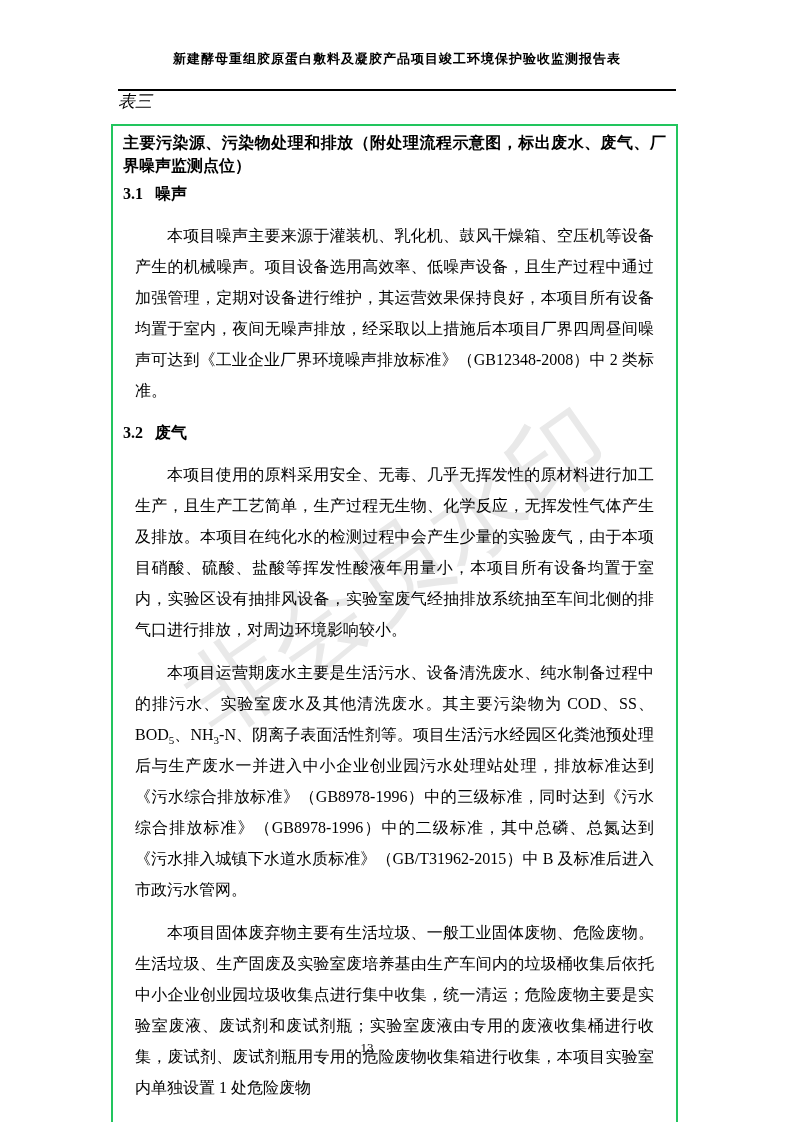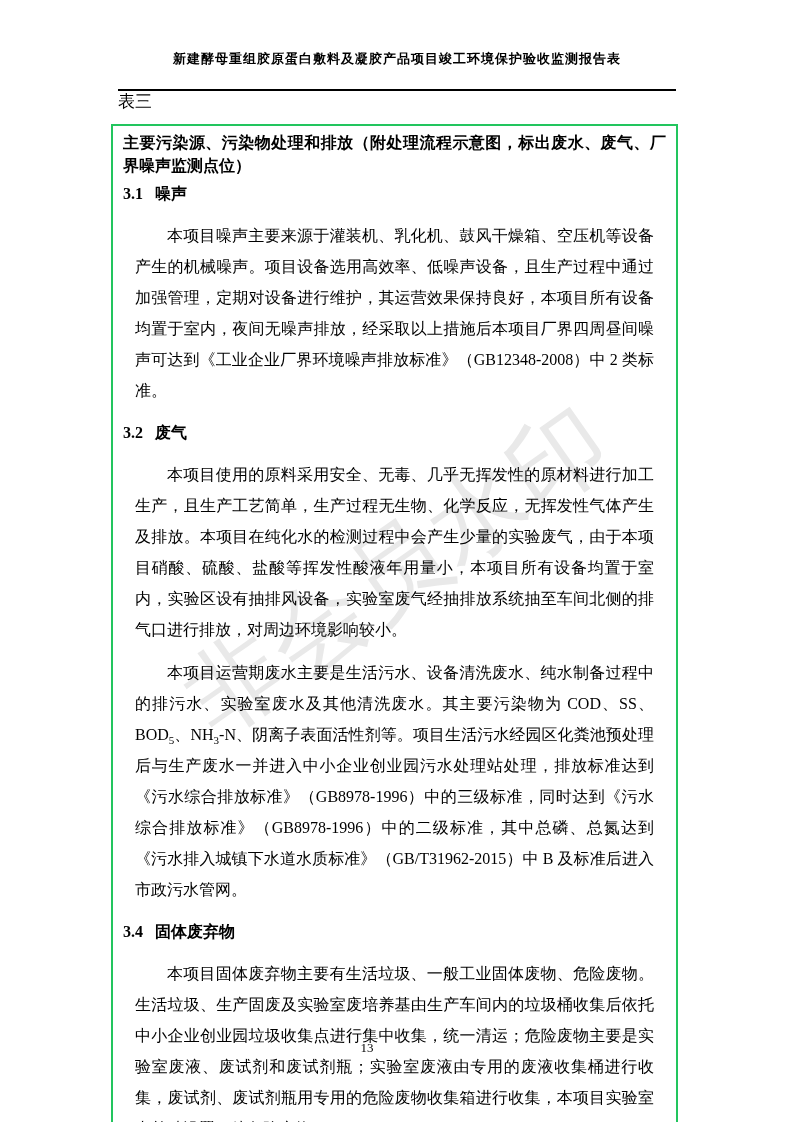--- a/index.html
+++ b/index.html
@@ -24,20 +24,21 @@
     padding-bottom: 21px;
     border-bottom: 2px solid #000000;
     z-index: 2;
   }
   .table-label {
     position: absolute;
     left: 118px;
     top: 90px;
     font-size: 17px;
     z-index: 2;
+    font-style: italic;
   }
   .watermark {
     position: absolute;
     left: 133px;
     top: 505px;
     width: 530px;
     height: 130px;
     line-height: 130px;
     text-align: center;
     font-size: 96px;
@@ -113,21 +114,20 @@
           <p class="para">本项目噪声主要来源于灌装机、乳化机、鼓风干燥箱、空压机等设备产生的机械噪声。项目设备选用高效率、低噪声设备，且生产过程中通过加强管理，定期对设备进行维护，其运营效果保持良好，本项目所有设备均置于室内，夜间无噪声排放，经采取以上措施后本项目厂界四周昼间噪声可达到《工业企业厂界环境噪声排放标准》（GB12348-2008）中 2 类标准。</p>
         </div>
         <div>
           <div class="sec-heading"><span class="sec-num">3.2</span><span>废气</span></div>
           <p class="para">本项目使用的原料采用安全、无毒、几乎无挥发性的原材料进行加工生产，且生产工艺简单，生产过程无生物、化学反应，无挥发性气体产生及排放。本项目在纯化水的检测过程中会产生少量的实验废气，由于本项目硝酸、硫酸、盐酸等挥发性酸液年用量小，本项目所有设备均置于室内，实验区设有抽排风设备，实验室废气经抽排放系统抽至车间北侧的排气口进行排放，对周边环境影响较小。</p>
         </div>
         <div>
           <p class="para">本项目运营期废水主要是生活污水、设备清洗废水、纯水制备过程中的排污水、实验室废水及其他清洗废水。其主要污染物为 COD、SS、BOD<sub>5</sub>、NH<sub>3</sub>-N、阴离子表面活性剂等。项目生活污水经园区化粪池预处理后与生产废水一并进入中小企业创业园污水处理站处理，排放标准达到《污水综合排放标准》（GB8978-1996）中的三级标准，同时达到《污水综合排放标准》（GB8978-1996）中的二级标准，其中总磷、总氮达到《污水排入城镇下水道水质标准》（GB/T31962-2015）中 B 及标准后进入市政污水管网。</p>
         </div>
         <div>
-          <div class="sec-heading"><span class="sec-num">3.4</span><span>固体废弃物</span></div>
           <p class="para">本项目固体废弃物主要有生活垃圾、一般工业固体废物、危险废物。生活垃圾、生产固废及实验室废培养基由生产车间内的垃圾桶收集后依托中小企业创业园垃圾收集点进行集中收集，统一清运；危险废物主要是实验室废液、废试剂和废试剂瓶；实验室废液由专用的废液收集桶进行收集，废试剂、废试剂瓶用专用的危险废物收集箱进行收集，本项目实验室内单独设置 1 处危险废物</p>
         </div>
       </div>
   </div>
 
   <div class="page-number">13</div>
 
 </div>
 
 </body></html>

